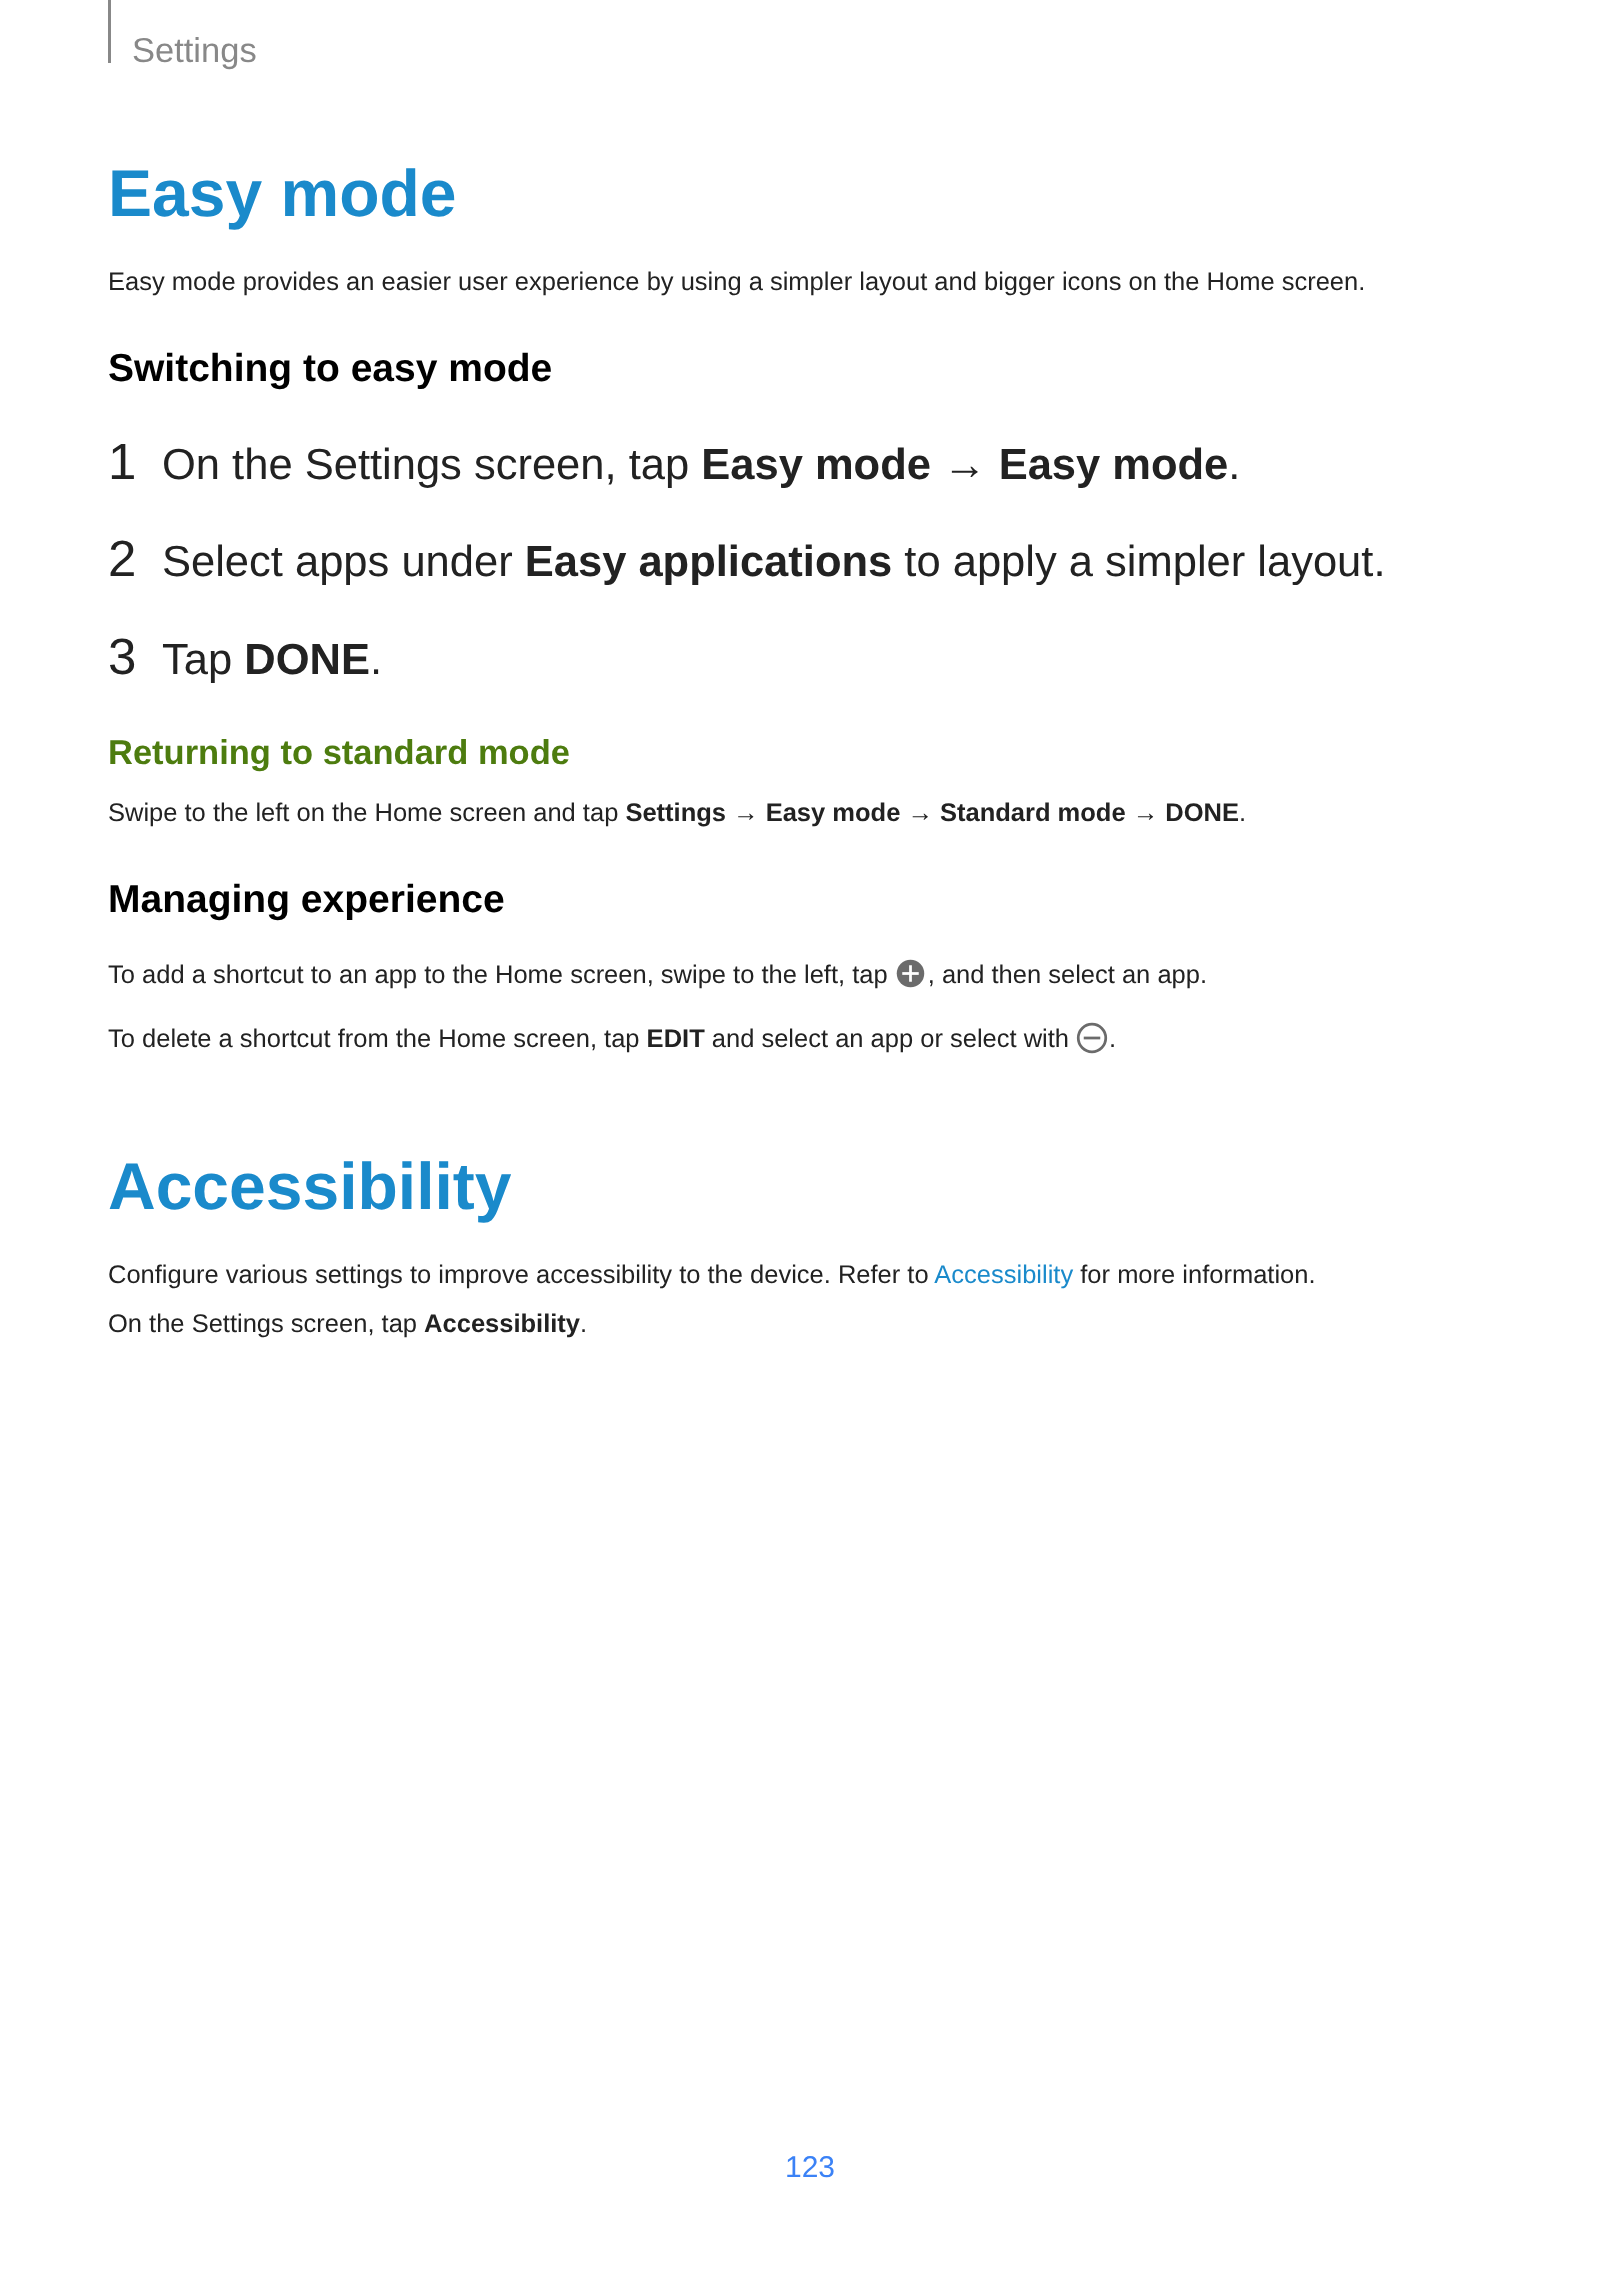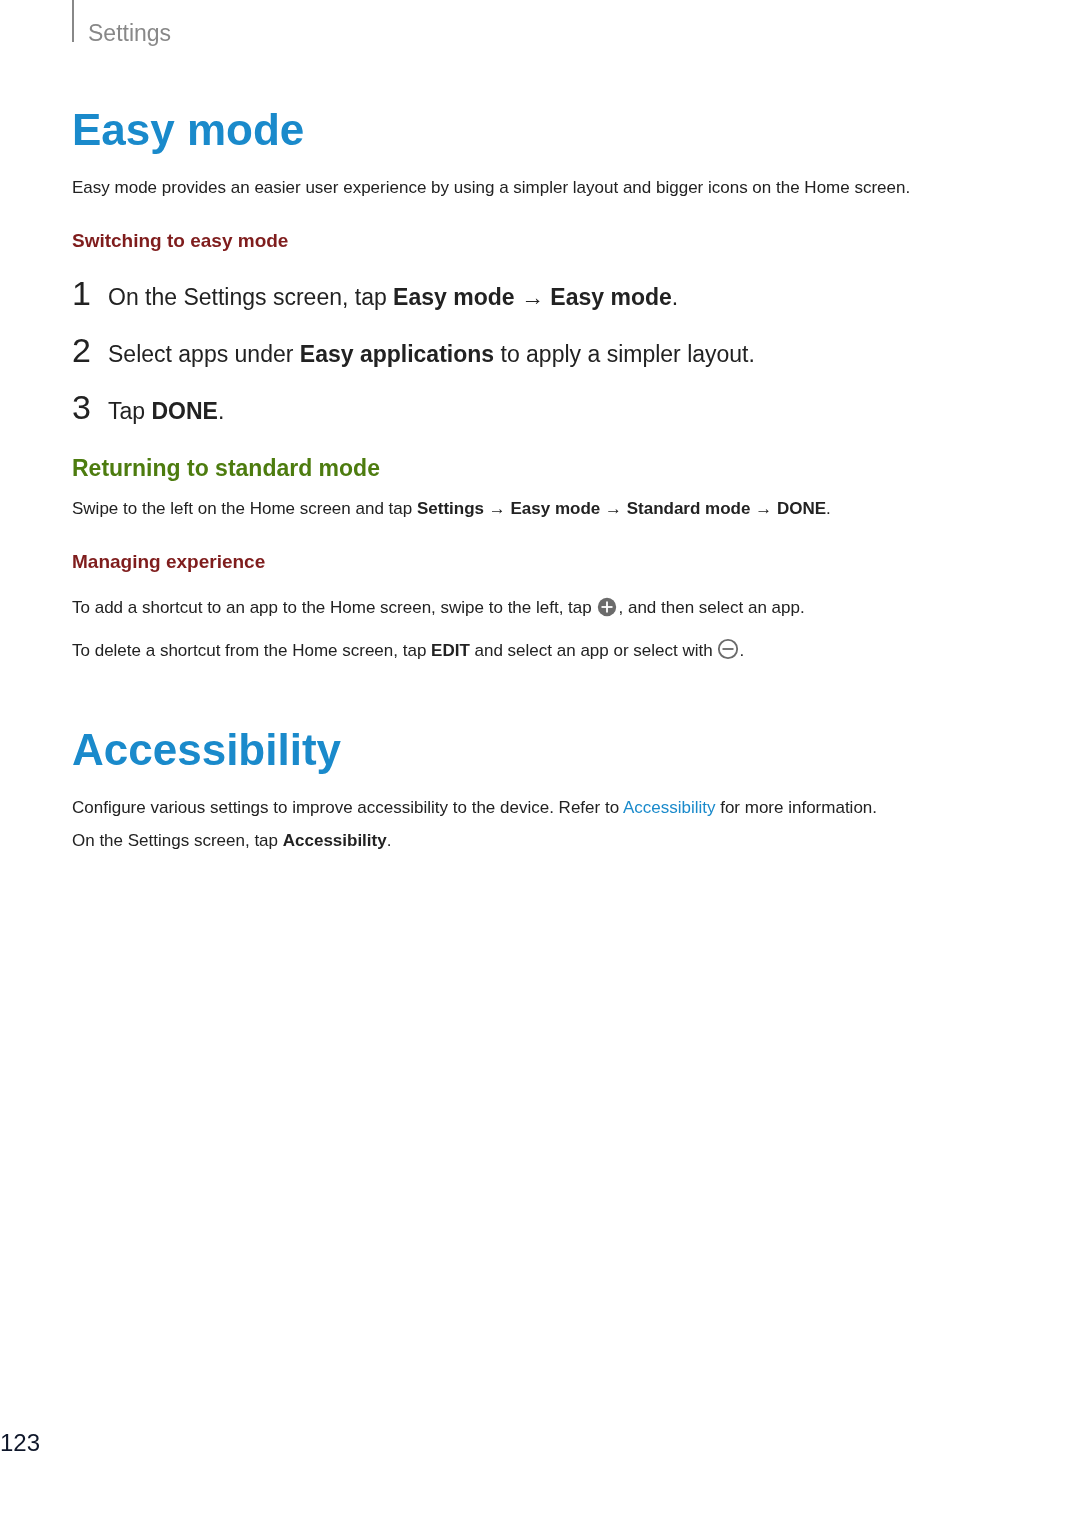--- a/index.html
+++ b/index.html
@@ -39,24 +39,24 @@
     font-size: 44px;
     margin: 0 0 22px 0;
   }
   p.body {
     font-size: 17px;
     line-height: 1.35;
     margin: 0 0 30px 0;
     color: #222;
   }
   h2.subheading {
-    font-size: 19px;
+    font-size: 26px;
     font-weight: 700;
     margin: 0 0 24px 0;
-    color: #7f1d1d;
+    color: #000000;
   }
   h3.minorheading {
     font-size: 23px;
     font-weight: 700;
     color: #4d7c0f;
     margin: 0 0 16px 0;
   }
   ol.steps {
     list-style: none;
     padding: 0;
@@ -69,42 +69,42 @@
   }
   ol.steps li .num {
     font-size: 34px;
     width: 36px;
     font-weight: 400;
     color: #222;
     flex-shrink: 0;
     line-height: 1;
   }
   ol.steps li .step-text {
-    font-size: 23px;
+    font-size: 29px;
     line-height: 1.35;
     padding-top: 6px;
   }
   .bold { font-weight: 700; }
   .link { color: #1a8acb; }
   .icon-svg {
     display: inline-block;
     vertical-align: middle;
     width: 22px;
     height: 22px;
     position: relative;
     top: -2px;
   }
   .page-number {
     position: absolute;
     bottom: 70px;
     left: 0;
     right: 0;
-    text-align: left;
-    color: #0f172a;
-    font-size: 24px;
+    text-align: center;
+    color: #3b82f6;
+    font-size: 20px;
   }
   .section-block { margin-bottom: 62px; }
 </style>
 </head>
 <body>
 
 <div class="page">
 
   <div class="breadcrumb-wrap">
     <div class="breadcrumb-tick"></div>

